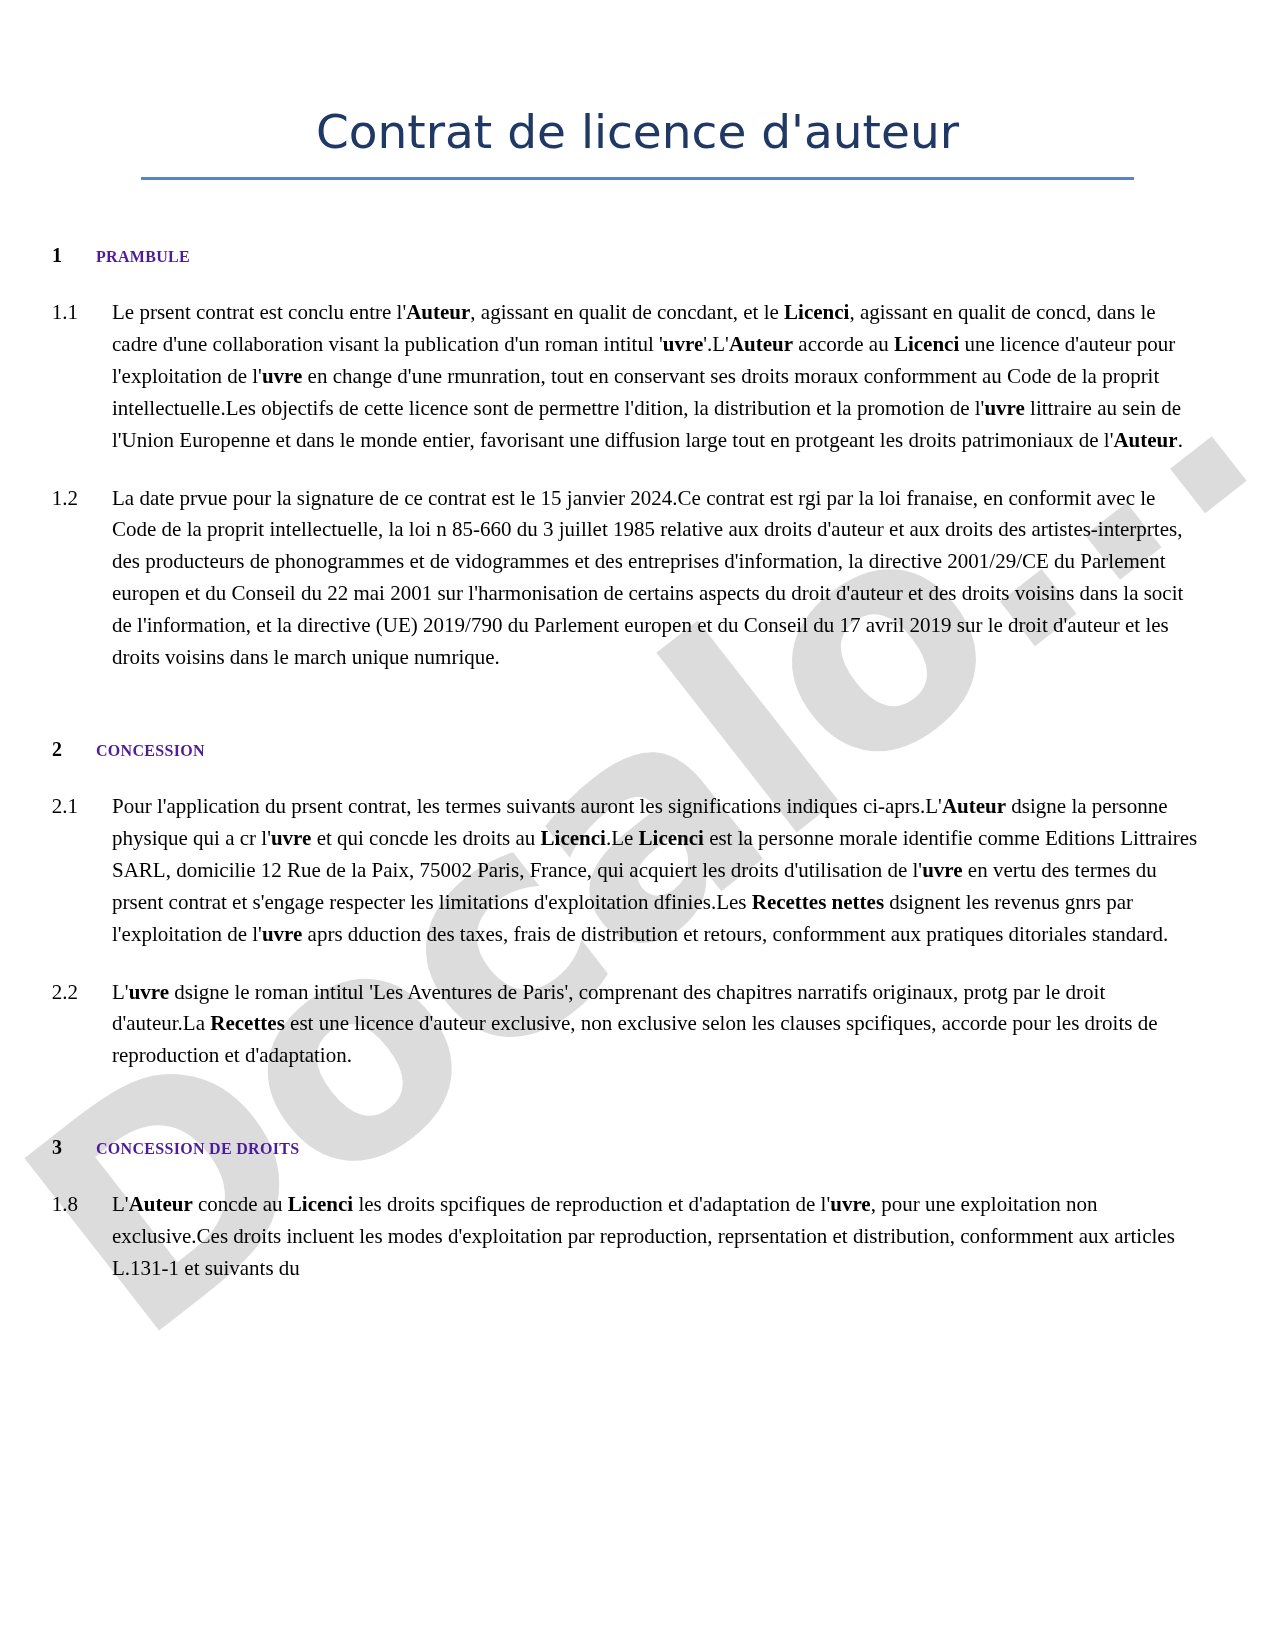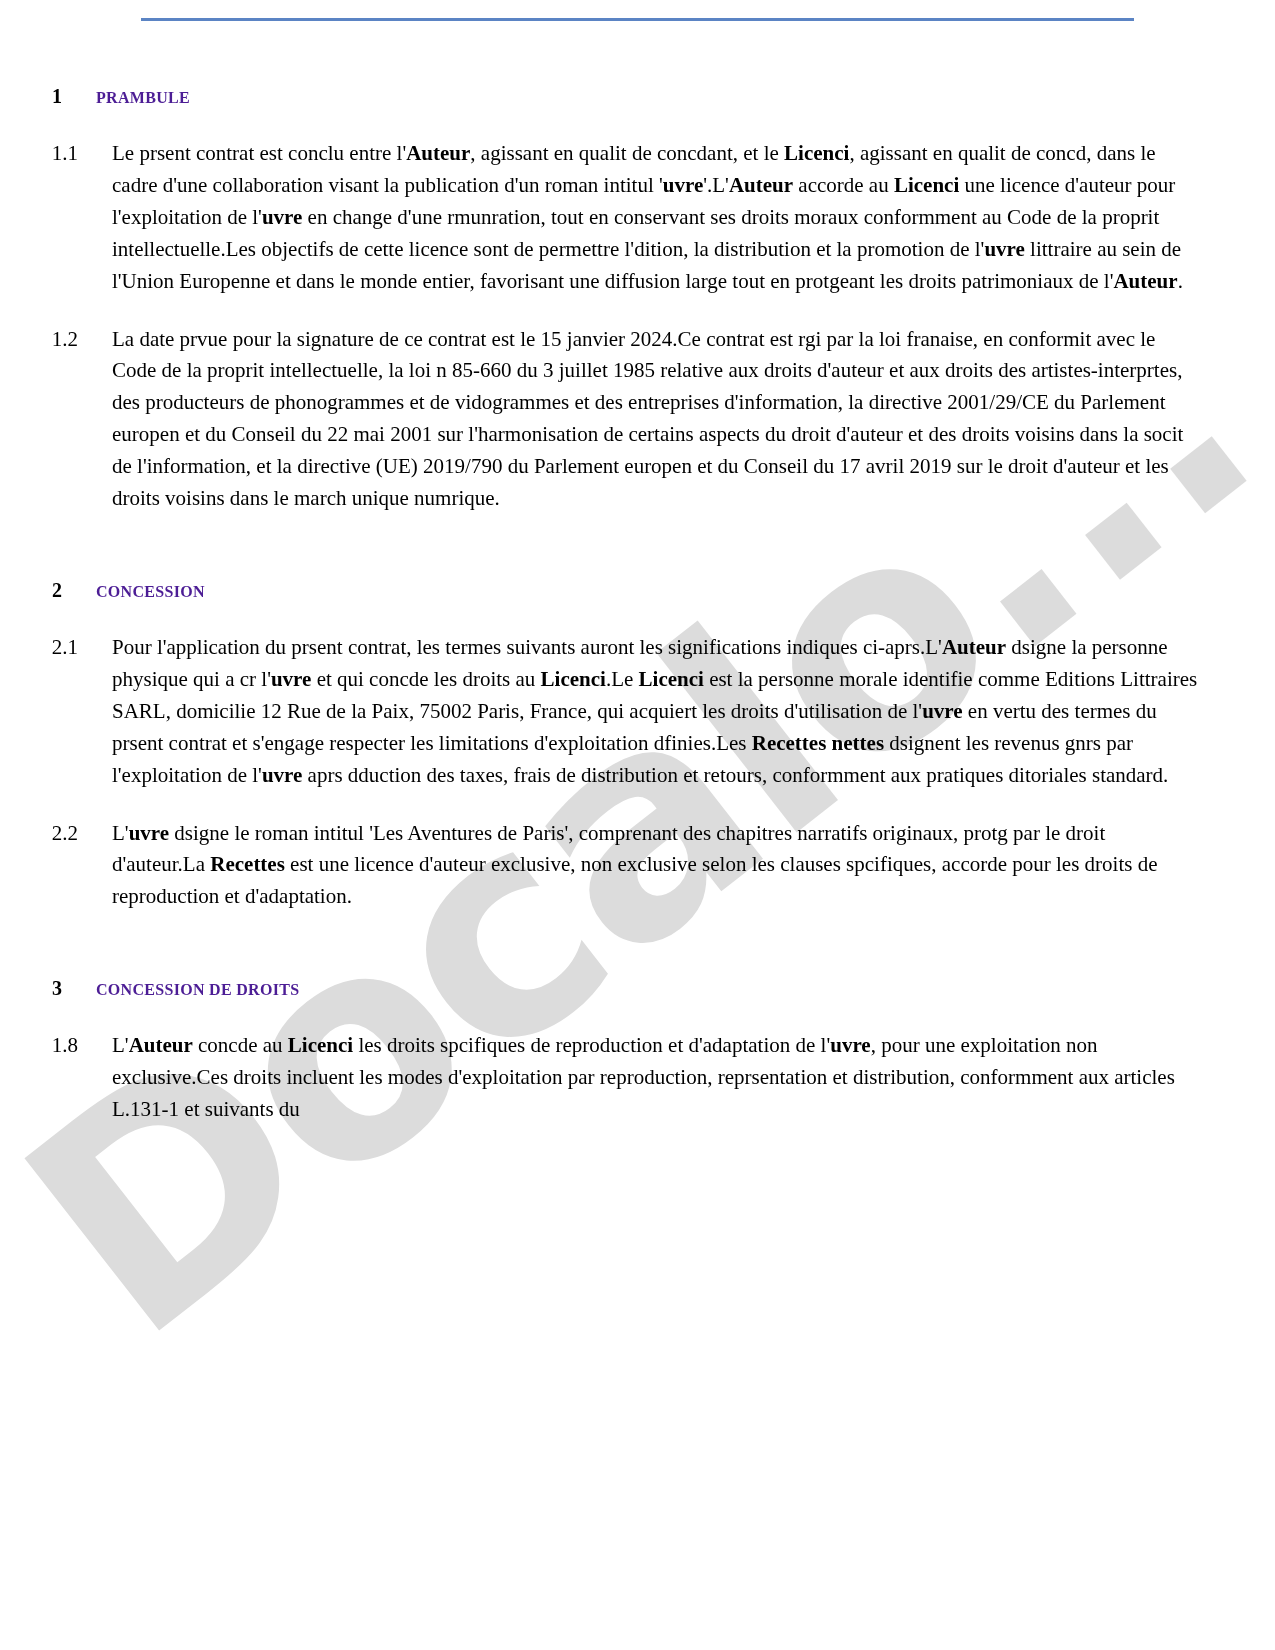--- a/index.html
+++ b/index.html
@@ -126,20 +126,21 @@
 <body>
 
 <div class="page">
 
   <div class="watermark">
     <div class="watermark-text">Docalo...</div>
   </div>
 
   <div class="content">
 
+    <div class="doc-title">Contrat de licence d'auteur</div>
     <div class="title-rule"></div>
 
     <div class="body-wrap">
       <div id="sections-root">
           <div class="section">
             <div class="section-num">1</div>
             <div class="section-title">PRAMBULE</div>
           </div>
           <div class="sp-2"></div>
           <div class="clause">

